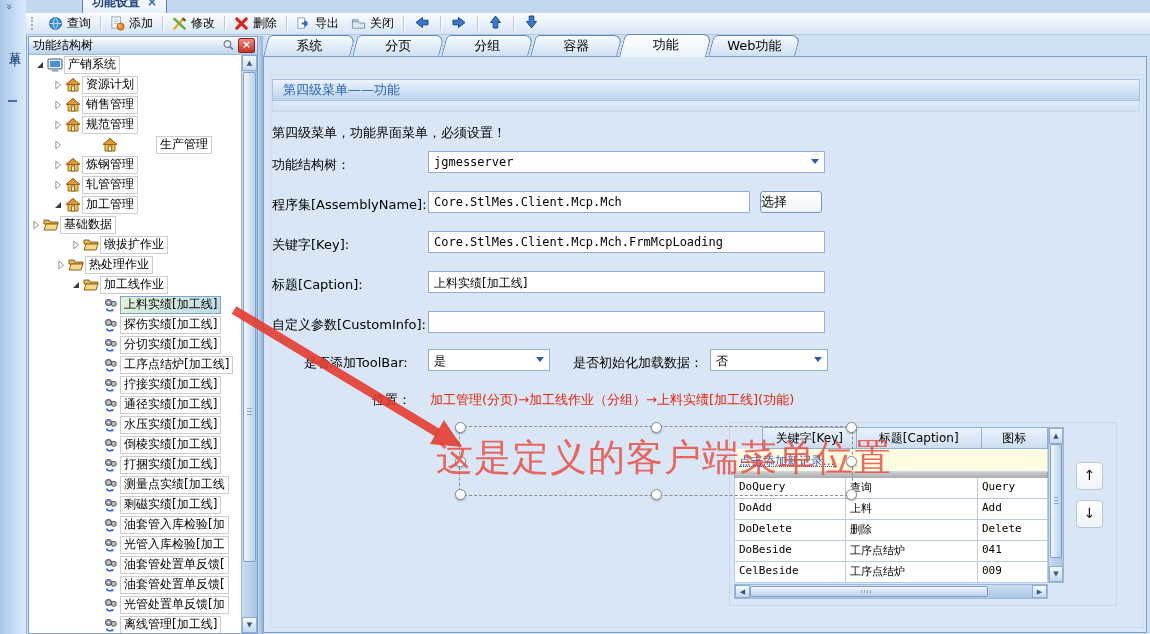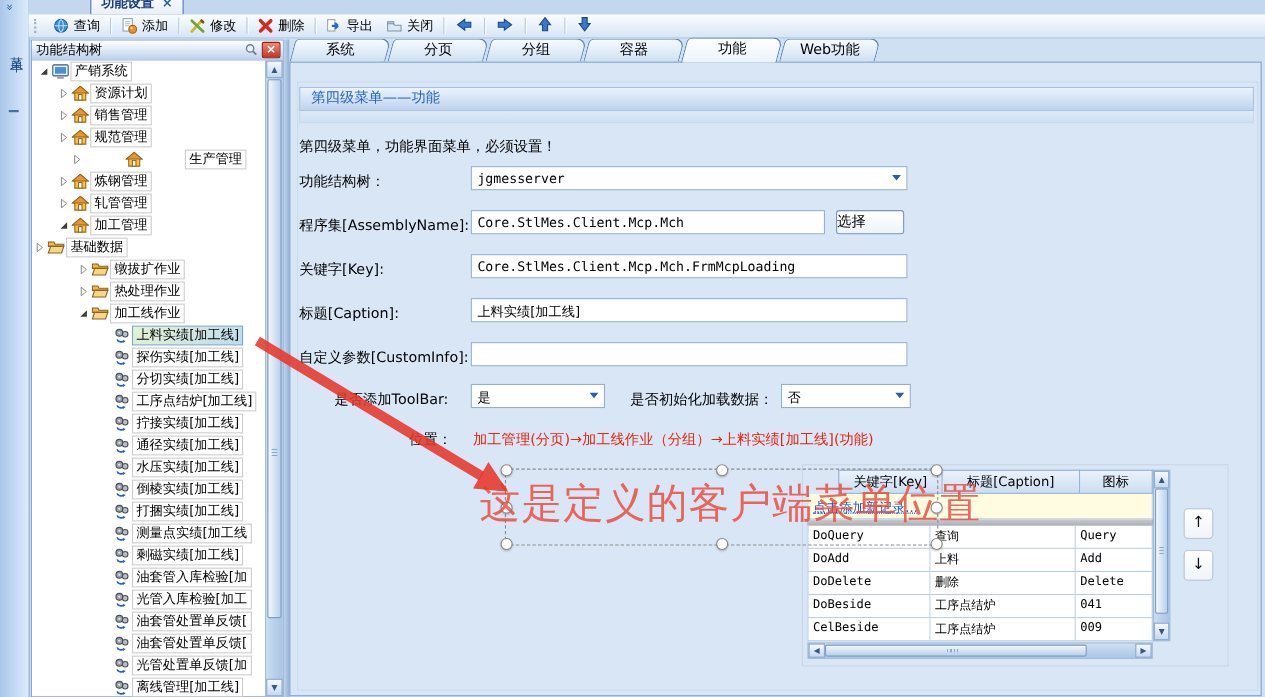--- a/index.html
+++ b/index.html
@@ -303,21 +303,21 @@
           </span>
           <span class="ticon">
             <svg width="16" height="16" viewBox="0 0 16 16">
               <path d="M8 1.5 L15 7.5 H13 V14 H3 V7.5 H1 Z" fill="#f2c14e" stroke="#9a6a1a"></path>
               <path d="M8 1.5 L15 7.5 H1 Z" fill="#e2953a" stroke="#9a6a1a"></path>
               <rect x="6.4" y="9" width="3.2" height="5" fill="#fdfdf5" stroke="#9a6a1a"></rect>
             </svg>
           </span>
           <span class="tlabel">规范管理</span>
         </div>
-        <div class="tnode" style="padding-left: 34px; gap: 37px;">
+        <div class="tnode" style="padding-left: 22px; gap: 37px;">
           <span class="texp">
             <svg width="12" height="12" viewBox="0 0 14 14">
               <path d="M4.5 2.5 L10 7 L4.5 11.5 Z" fill="#fff" stroke="#848484"></path>
             </svg>
           </span>
           <span class="ticon">
             <svg width="16" height="16" viewBox="0 0 16 16">
               <path d="M8 1.5 L15 7.5 H13 V14 H3 V7.5 H1 Z" fill="#f2c14e" stroke="#9a6a1a"></path>
               <path d="M8 1.5 L15 7.5 H1 Z" fill="#e2953a" stroke="#9a6a1a"></path>
               <rect x="6.4" y="9" width="3.2" height="5" fill="#fdfdf5" stroke="#9a6a1a"></rect>
@@ -391,21 +391,21 @@
             </svg>
           </span>
           <span class="ticon">
             <svg width="16" height="16" viewBox="0 0 16 16">
               <path d="M1 3 h5 l1 2 h8 v2 H1 Z" fill="#e8b955" stroke="#8a6420"></path>
               <path d="M1 13 L3 7 H15 L13 13 Z" fill="#f7d684" stroke="#8a6420"></path>
             </svg>
           </span>
           <span class="tlabel">镦拔扩作业</span>
         </div>
-        <div class="tnode" style="padding-left: 40px;">
+        <div class="tnode" style="padding-left: 25px;">
           <span class="texp">
             <svg width="12" height="12" viewBox="0 0 14 14">
               <path d="M4.5 2.5 L10 7 L4.5 11.5 Z" fill="#fff" stroke="#848484"></path>
             </svg>
           </span>
           <span class="ticon">
             <svg width="16" height="16" viewBox="0 0 16 16">
               <path d="M1 3 h5 l1 2 h8 v2 H1 Z" fill="#e8b955" stroke="#8a6420"></path>
               <path d="M1 13 L3 7 H15 L13 13 Z" fill="#f7d684" stroke="#8a6420"></path>
             </svg>

